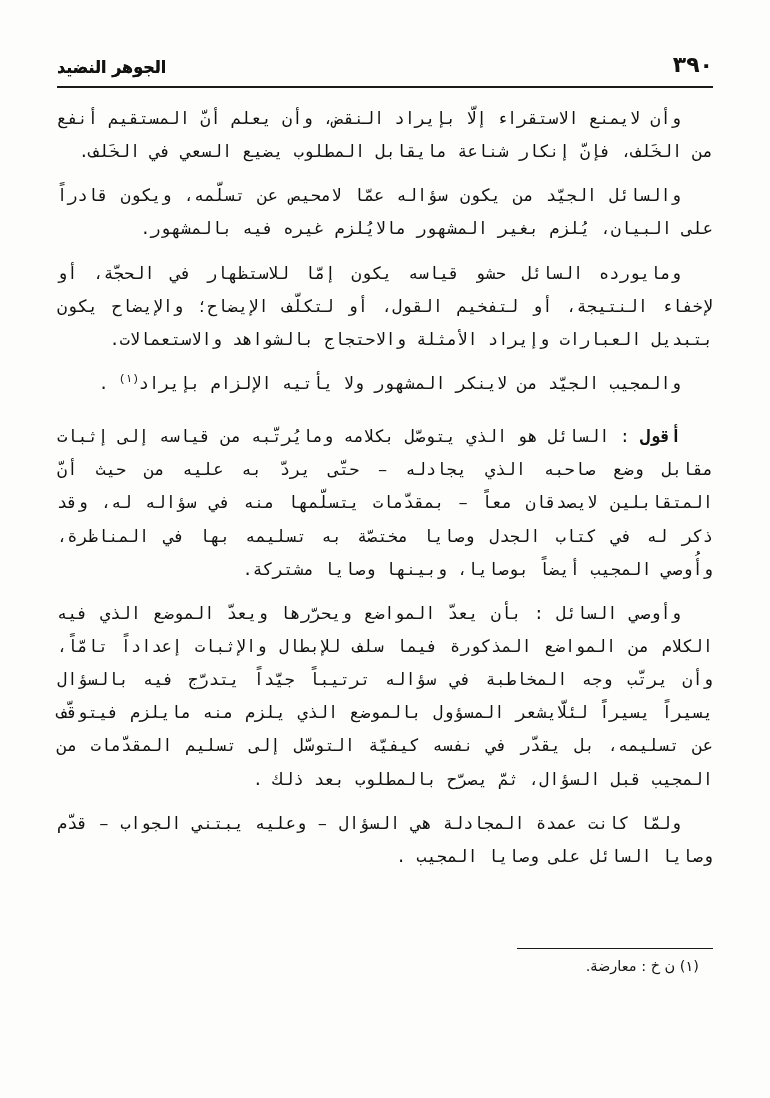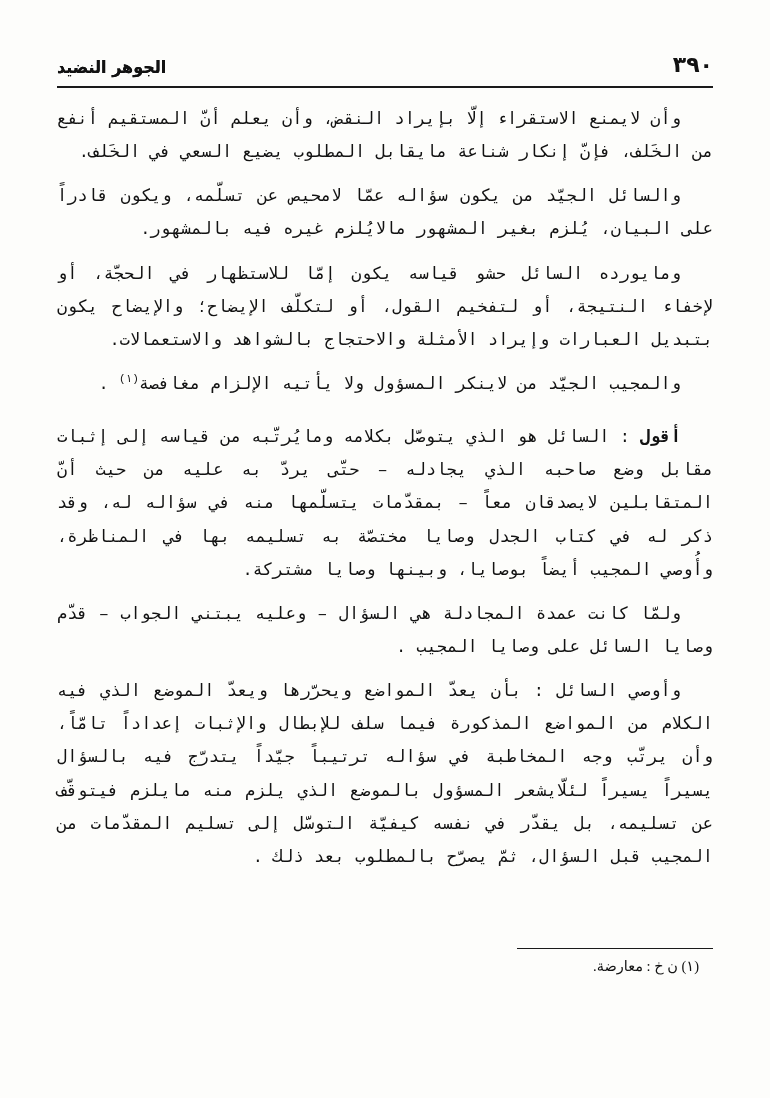--- a/index.html
+++ b/index.html
@@ -58,21 +58,20 @@
   sup.fn-marker {
     font-size: 11px;
     line-height: 0;
     vertical-align: super;
   }
   .footnotes {
     position: absolute;
     top: 948px;
     right: 57px;
     left: 57px;
-    font-family: Liberation Serif, serif;
   }
   .footnote-rule {
     width: 196px;
     border-top: 1.5px solid #1a1a1a;
   }
   .footnote {
     margin-top: 9px;
     padding-right: 14px;
     font-size: 14.5px;
     text-align: right;
@@ -85,24 +84,24 @@
 
   <header class="page-header">
     <div class="page-number">٣٩٠</div>
     <div class="book-title">الجوهر النضيد</div>
   </header>
 
   <main class="page-body">
     <p>وأن لايمنع الاستقراء إلّا بإيراد النقض، وأن يعلم أنّ المستقيم أنفع من الخَلف، فإنّ إنكار شناعة مايقابل المطلوب يضيع السعي في الخَلف.</p>
     <p>والسائل الجيّد من يكون سؤاله عمّا لامحيص عن تسلّمه، ويكون قادراً على البيان، يُلزم بغير المشهور مالايُلزم غيره فيه بالمشهور.</p>
     <p>ومايورده السائل حشو قياسه يكون إمّا للاستظهار في الحجّة، أو لإخفاء النتيجة، أو لتفخيم القول، أو لتكلّف الإيضاح؛ والإيضاح يكون بتبديل العبارات وإيراد الأمثلة والاحتجاج بالشواهد والاستعمالات.</p>
-    <p><span>والمجيب الجيّد من لاينكر المسؤول ولا يأتيه الإلزام مغافصة</span><sup class="fn-marker">(١)</sup><span> .</span></p>
+    <p><span>والمجيب الجيّد من لاينكر المشهور ولا يأتيه الإلزام بإيراد</span><sup class="fn-marker">(١)</sup><span> .</span></p>
     <p class="aqul"><strong>أقول</strong><span> : السائل هو الذي يتوصّل بكلامه ومايُرتّبه من قياسه إلى إثبات مقابل وضع صاحبه الذي يجادله – حتّى يردّ به عليه من حيث أنّ المتقابلين لايصدقان معاً – بمقدّمات يتسلّمها منه في سؤاله له، وقد ذكر له في كتاب الجدل وصايا مختصّة به تسليمه بها في المناظرة، وأُوصي المجيب أيضاً بوصايا، وبينها وصايا مشتركة.</span></p>
+    <p>وأوصي السائل : بأن يعدّ المواضع ويحرّرها ويعدّ الموضع الذي فيه الكلام من المواضع المذكورة فيما سلف للإبطال والإثبات إعداداً تامّاً، وأن يرتّب وجه المخاطبة في سؤاله ترتيباً جيّداً يتدرّج فيه بالسؤال يسيراً يسيراً لئلّايشعر المسؤول بالموضع الذي يلزم منه مايلزم فيتوقّف عن تسليمه، بل يقدّر في نفسه كيفيّة التوسّل إلى تسليم المقدّمات من المجيب قبل السؤال، ثمّ يصرّح بالمطلوب بعد ذلك .</p>
     <p>ولمّا كانت عمدة المجادلة هي السؤال – وعليه يبتني الجواب – قدّم وصايا السائل على وصايا المجيب .</p>
-    <p>وأوصي السائل : بأن يعدّ المواضع ويحرّرها ويعدّ الموضع الذي فيه الكلام من المواضع المذكورة فيما سلف للإبطال والإثبات إعداداً تامّاً، وأن يرتّب وجه المخاطبة في سؤاله ترتيباً جيّداً يتدرّج فيه بالسؤال يسيراً يسيراً لئلّايشعر المسؤول بالموضع الذي يلزم منه مايلزم فيتوقّف عن تسليمه، بل يقدّر في نفسه كيفيّة التوسّل إلى تسليم المقدّمات من المجيب قبل السؤال، ثمّ يصرّح بالمطلوب بعد ذلك .</p>
   </main>
 
   <footer class="footnotes">
     <div class="footnote-rule"></div>
     <div class="footnote">(١) ن خ : معارضة.</div>
   </footer>
 
 </div>
 
 </body></html>

